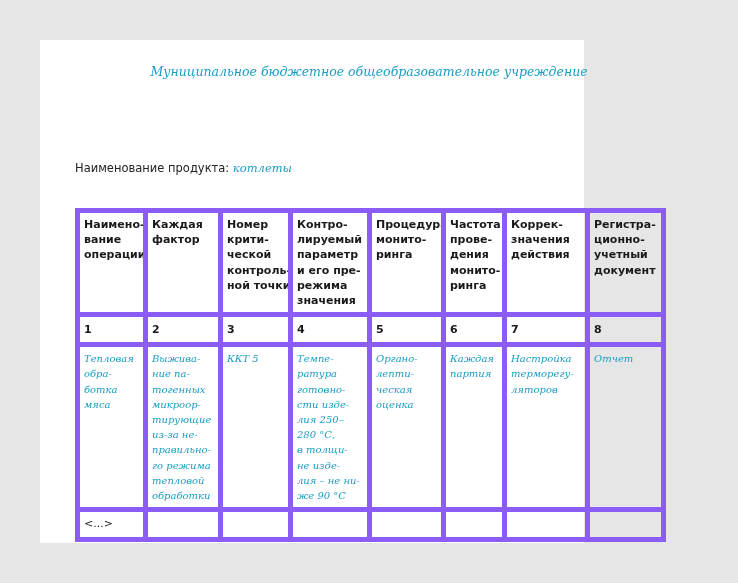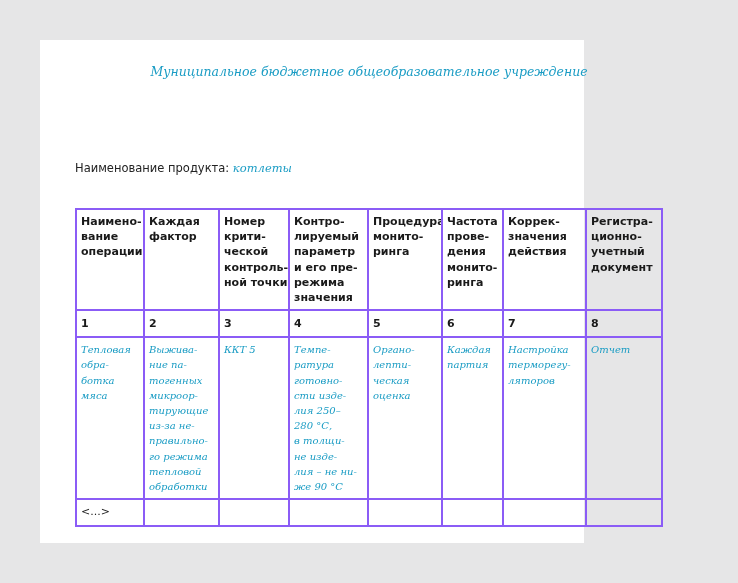--- a/index.html
+++ b/index.html
@@ -50,21 +50,21 @@
     color: #1a9cc4;
   }
   table.haccp {
     position: absolute;
     left: 35px; top: 168px;
     border-collapse: collapse;
     table-layout: fixed;
     width: 586px;
   }
   table.haccp td, table.haccp th {
-    border: 2px solid #8b5cf6;
+    border: 5px solid #8b5cf6;
     vertical-align: top;
     text-align: left;
     padding: 4px 4px 4px 4px;
     overflow: hidden;
   }
   table.haccp th {
     font-family: "DejaVu Sans", sans-serif;
     font-weight: bold;
     font-size: 11px;
     line-height: 15.2px;

